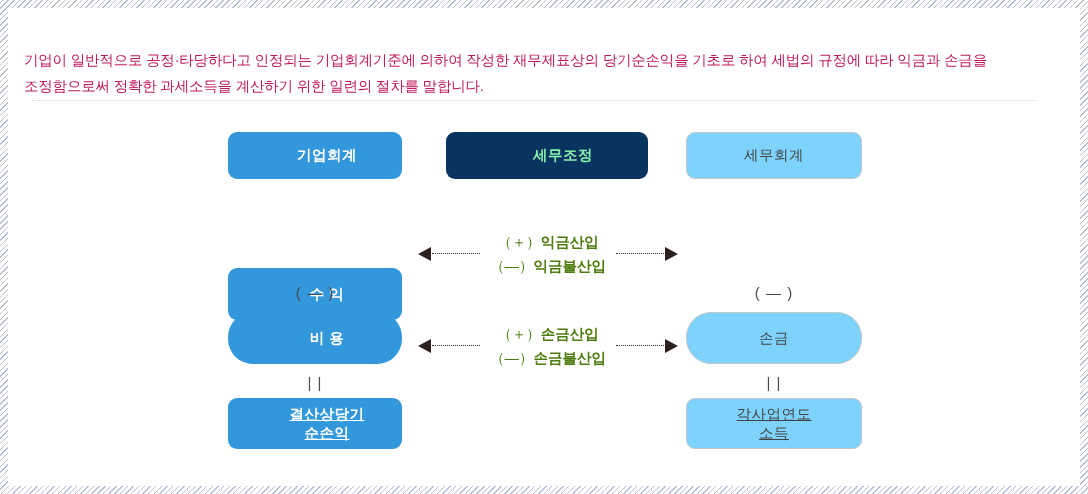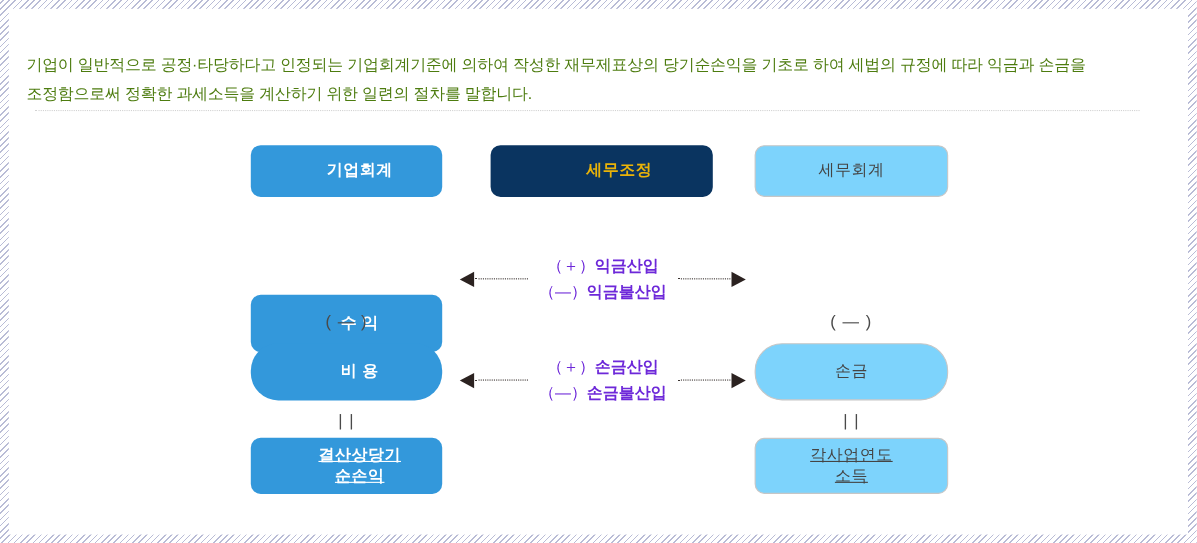--- a/index.html
+++ b/index.html
@@ -36,21 +36,21 @@
   }
 
   
   #intro {
     position: absolute;
     left: 16px;
     top: 24px;
     width: 1008px;
     font-size: 14.5px;
     line-height: 26px;
-    color: #4d7c0f;
+    color: #be185d;
     letter-spacing: -0.2px;
     word-break: keep-all;
   }
   #divider {
     position: absolute;
     left: 24px;
     top: 92px;
     width: 1004px;
     height: 0;
     border-top: 1px dotted #d2d2d2;
@@ -78,21 +78,21 @@
     letter-spacing: 0.5px;
     white-space: pre-line;
   }
   .box.blue {
     background: #3398db;
     color: #ffffff;
     font-weight: bold;
   }
   .box.navy {
     background: #0a3460;
-    color: #eab308;
+    color: #86efac;
     font-weight: bold;
     padding-left: 32px;
   }
   .box.outline {
     background: #7dd3fc;
     color: #444444;
     border: 1px solid #c6c6c6;
     font-weight: normal;
   }
 
@@ -154,21 +154,21 @@
     border-bottom: 7px solid transparent;
   }
   .arrow.left .shaft { left: 14px; }
   .arrow.left .head  { left: 0; border-right: 13px solid #2b2220; }
   .arrow.right .shaft { left: 0; }
   .arrow.right .head  { right: 0; border-left: 13px solid #2b2220; }
 
   .arrow-labels {
     flex: 1 1 auto;
     text-align: center;
-    color: #6d28d9;
+    color: #4d7c0f;
     font-size: 14.5px;
     line-height: 24px;
     font-weight: bold;
     letter-spacing: 0px;
   }
   .arrow-labels .sign {
     font-weight: normal;
     letter-spacing: 0px;
   }
   .arrow-labels div { white-space: nowrap; }

